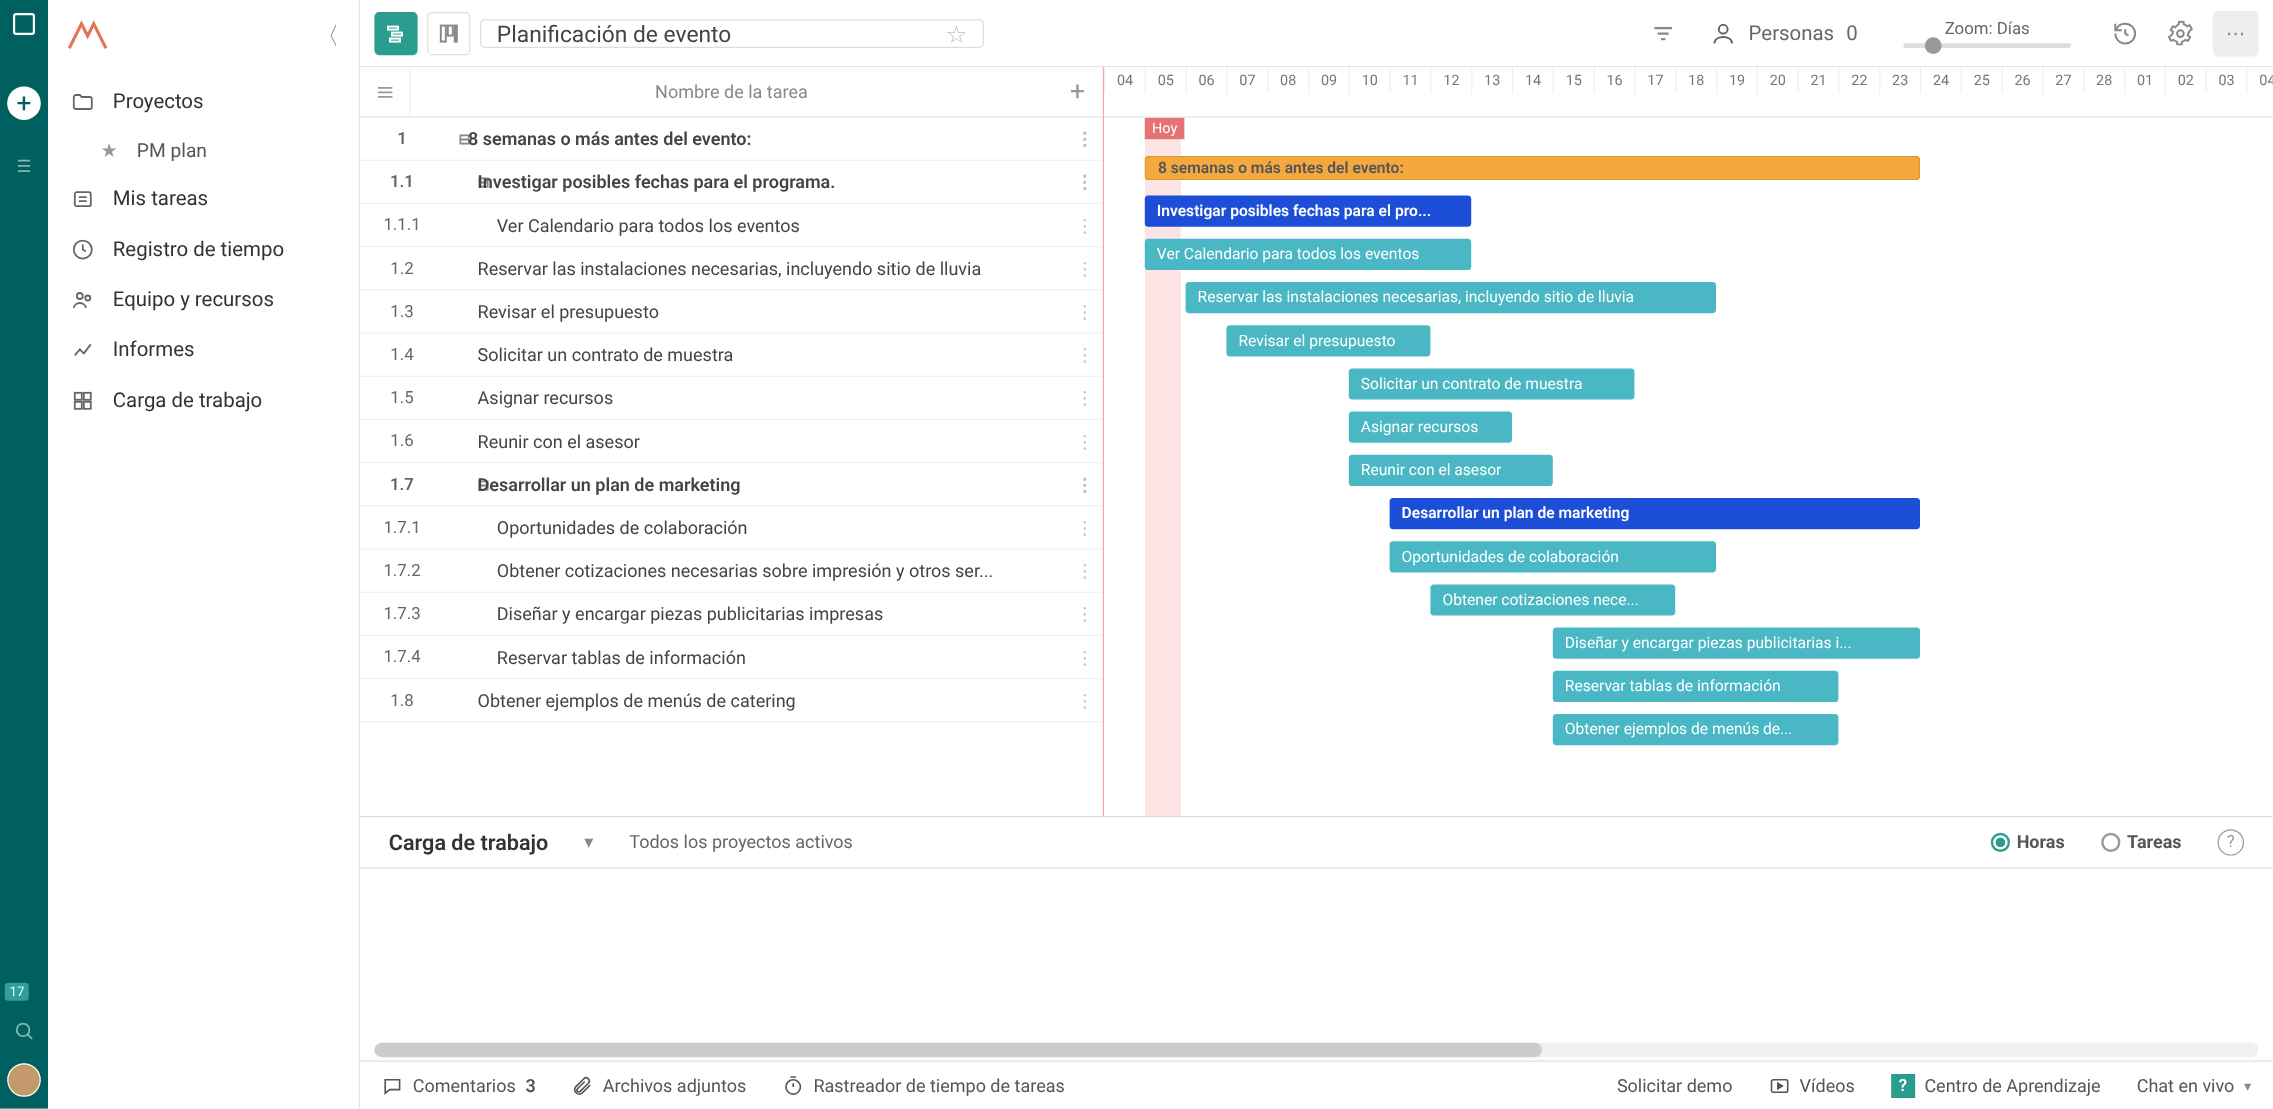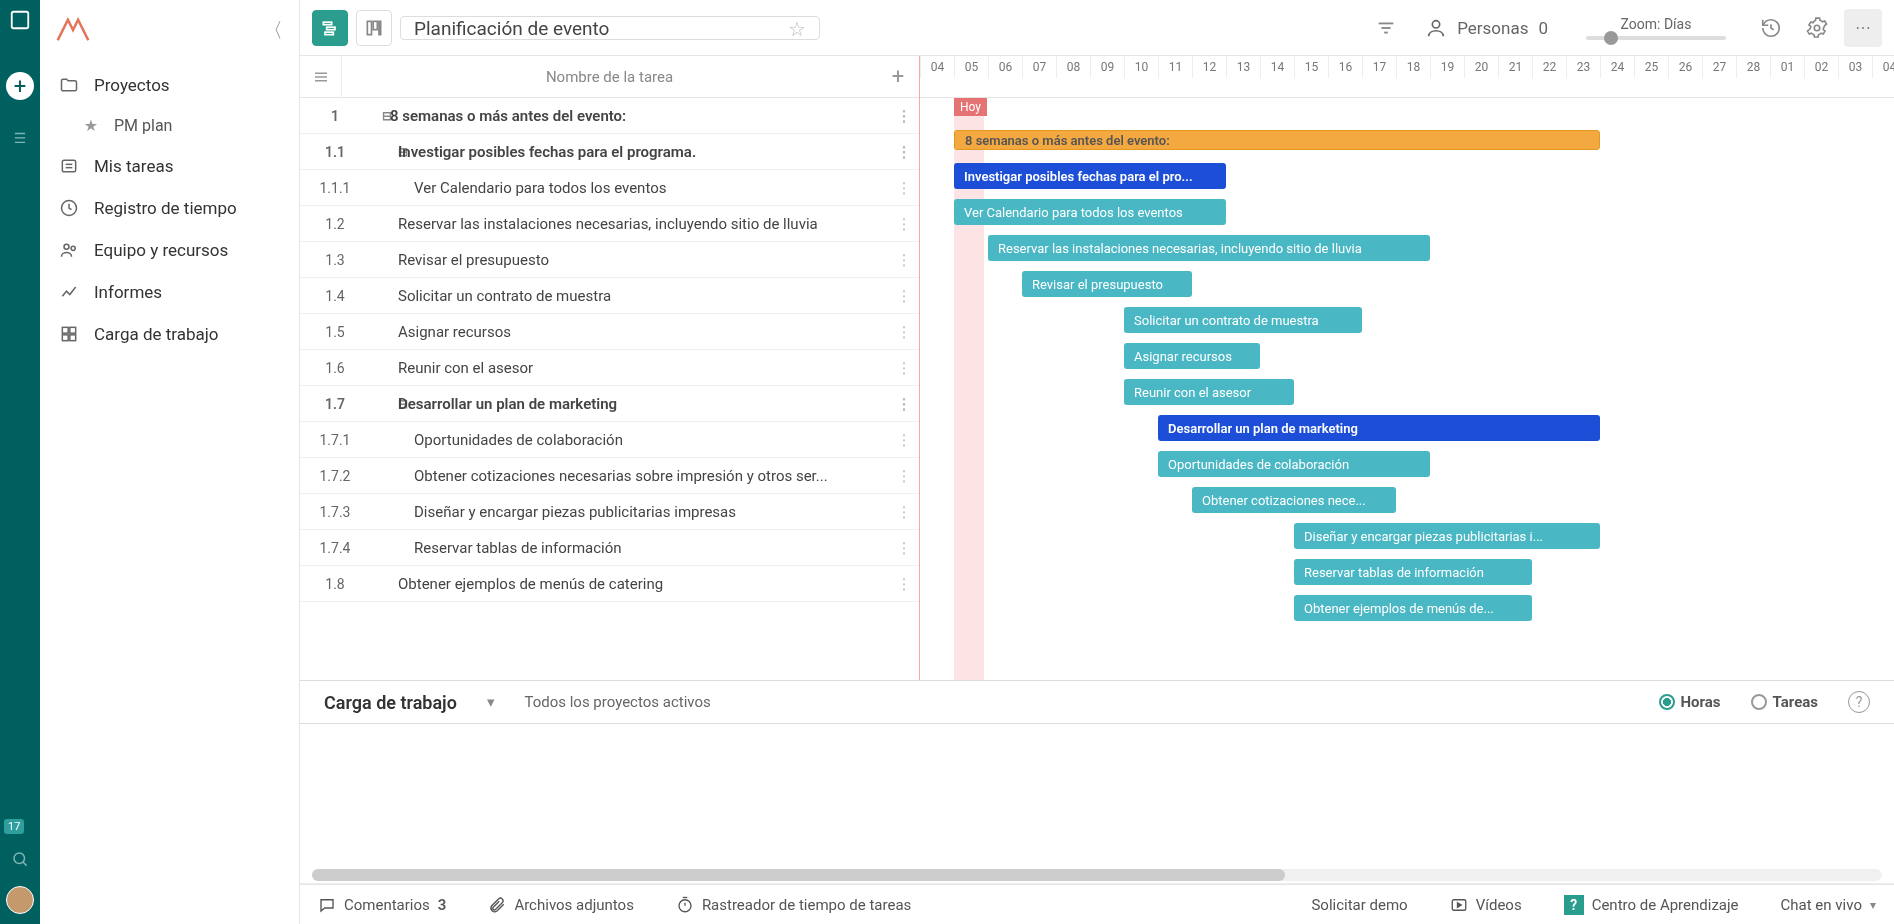--- a/index.html
+++ b/index.html
@@ -87,21 +87,21 @@
 .workload-bar .spacer { flex:1;}
 .radio { display:flex; align-items:center; gap:6px; color:#555; cursor:pointer;font-weight:bold;}
 .radio .dot { width:16px; height:16px; border:2px solid #999; border-radius:50%; display:inline-block;}
 .radio.checked .dot { border-color:#2a9d8f; background: radial-gradient(#2a9d8f 0 45%, #fff 50% 100%);}
 .help-circle { width:22px; height:22px; border:1.5px solid #999; border-radius:50%; display:flex; align-items:center; justify-content:center; color:#999; font-size:14px;}
 .workload-body { height: 160px; background:#fff; border-bottom:1px solid #eee; position:relative;}
 .workload-body .scroll { position:absolute; bottom:2px; left:12px; right:12px; height:12px; background:#f0f0f0; border-radius:6px;}
 .workload-body .scroll::after { content:''; position:absolute; left:0; width:62%; height:100%; background:#ccc; border-radius:6px;}
 
 
-.footer { height:40px; border-top:1px solid #e5e5e5; display:flex; align-items:center; padding:0 18px; gap:42px; font-size:15px; color:#555;}
+.footer { height:40px; border-top:1px solid #e5e5e5; display:flex; align-items:center; padding:0 18px; gap:30px; font-size:15px; color:#555;}
 .footer .item { display:flex; align-items:center; gap:8px; cursor:pointer;}
 .footer .spacer { flex:1;}
 .footer .count { font-weight:600; }
 .footer .help-sq { width:20px; height:20px; background:#2a9d8f; color:#fff; display:flex; align-items:center; justify-content:center; font-size:14px; font-weight:600;}
 .footer .chev { font-size:12px; color:#888;}
 
 svg { display:block; }
 </style>
 </head>
 <body>

